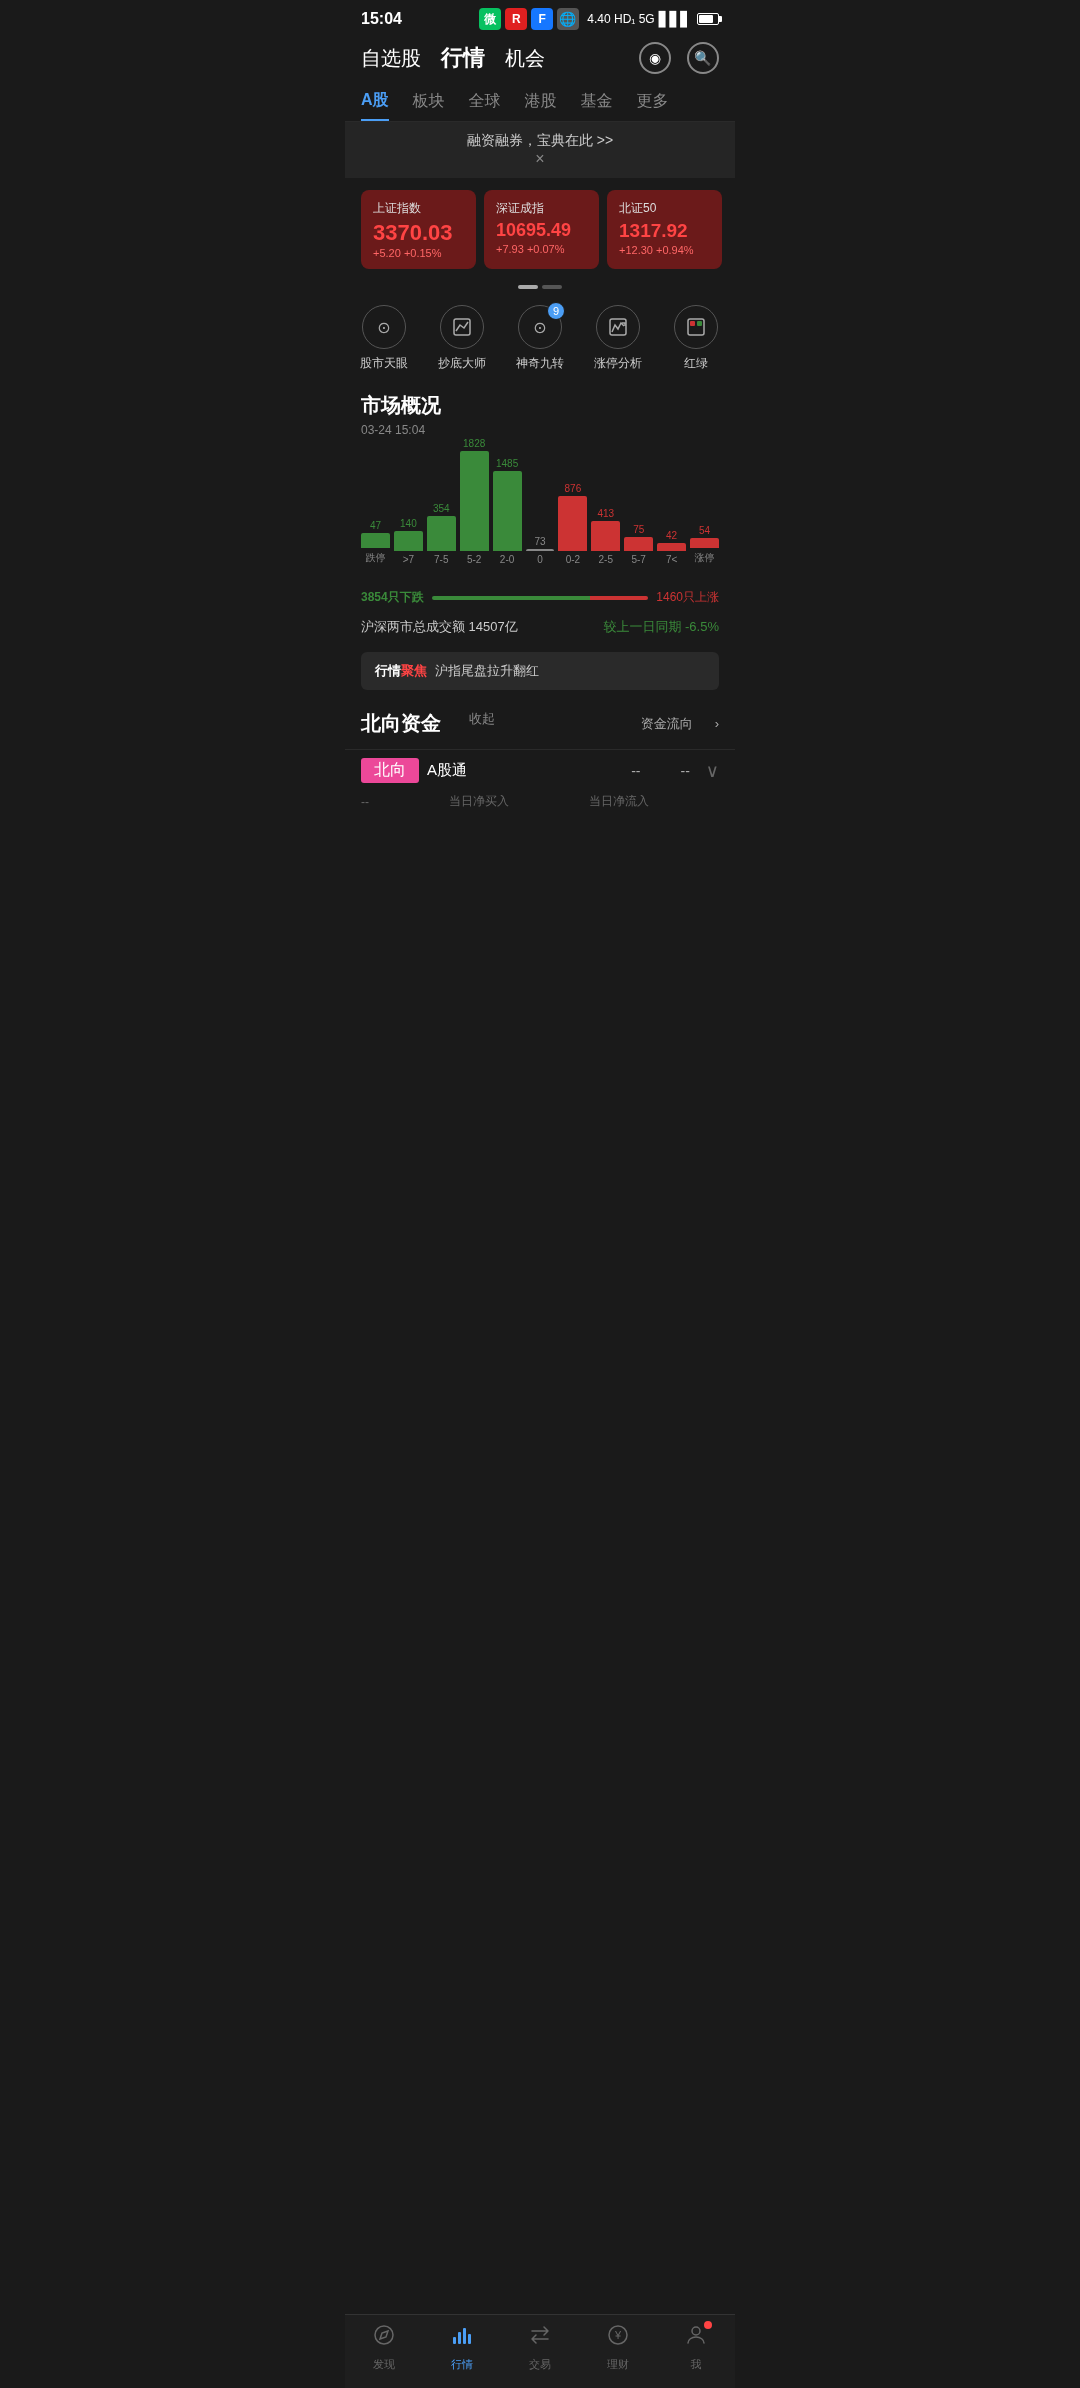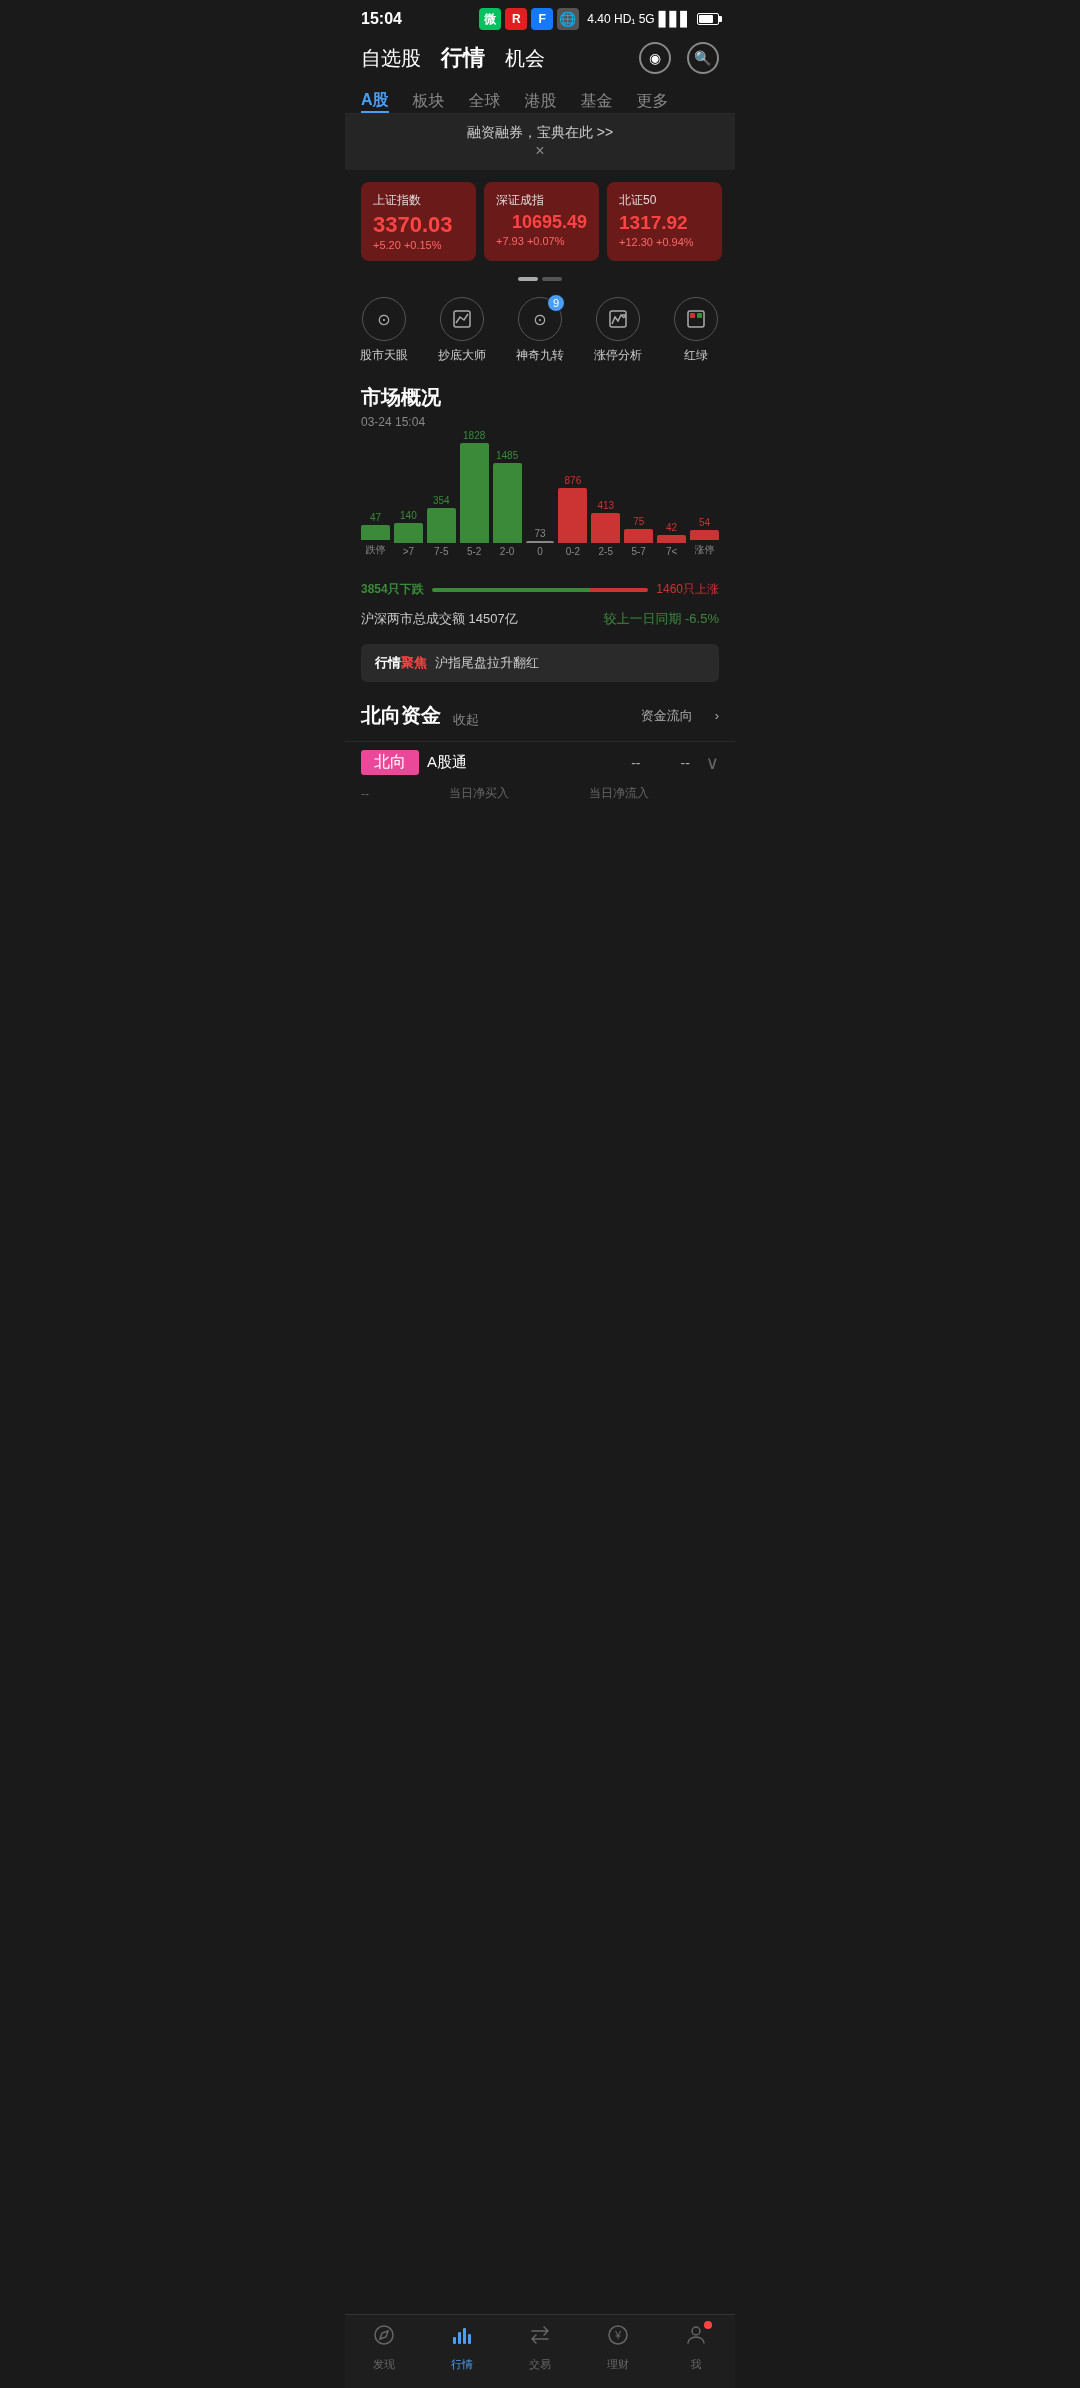--- a/index.html
+++ b/index.html
@@ -104,20 +104,21 @@
       display: flex;
       align-items: center;
       padding: 8px 16px 0;
       background: #1a1a1a;
       border-bottom: 1px solid #2a2a2a;
     }
     .sub-tab {
       font-size: 16px;
       color: #888;
       margin-right: 24px;
+      padding-bottom: 8px;
       cursor: pointer;
     }
     .sub-tab.active {
       color: #4b9ef5;
       border-bottom: 2px solid #4b9ef5;
       font-weight: 600;
     }
 
     
     .banner {
@@ -357,22 +358,22 @@
       padding: 12px 16px 0;
     }
     .north-header {
       display: flex;
       align-items: center;
       justify-content: space-between;
       margin-bottom: 12px;
     }
     .north-title-group {
       display: flex;
-      align-items: flex-end;
-      gap: 12px;
+      align-items: flex-start;
+      gap: 28px;
     }
     .north-title {
       font-size: 20px;
       font-weight: 700;
     }
     .north-collapse {
       font-size: 13px;
       color: #888;
       cursor: pointer;
     }
@@ -548,21 +549,21 @@
 <div class="index-cards">
   <div class="index-card">
     <div class="index-card-title">上证指数</div>
     <div class="index-card-value">3370.03</div>
     <div class="index-card-change">
       <span>+5.20</span>&nbsp;<span>+0.15%</span>
     </div>
   </div>
   <div class="index-card">
     <div class="index-card-title">深证成指</div>
-    <div class="index-card-value" style="font-size:18px;text-align:right;">10695.49</div>
+    <div class="index-card-value" style="font-size:18px;">10695.49</div>
     <div class="index-card-change">
       <span>+7.93</span>&nbsp;<span>+0.07%</span>
     </div>
   </div>
   <div class="index-card">
     <div class="index-card-title">北证50</div>
     <div class="index-card-value" style="font-size:19px;">1317.92</div>
     <div class="index-card-change">
       <span>+12.30</span>&nbsp;<span>+0.94%</span>
     </div>

